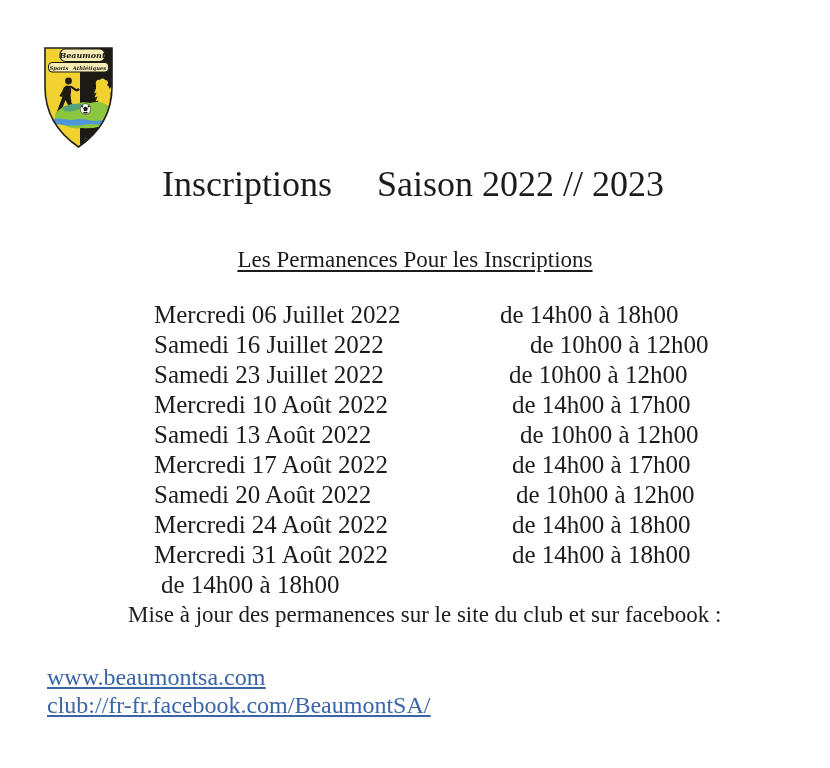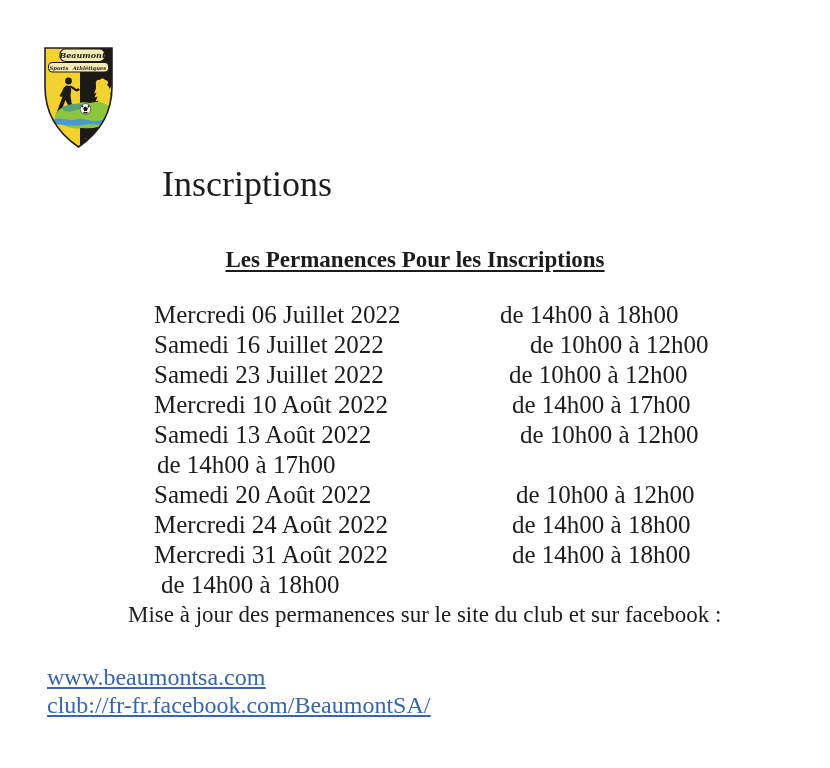--- a/index.html
+++ b/index.html
@@ -8,21 +8,21 @@
     font-family:"Liberation Serif","DejaVu Serif",serif;color:#1c1c1c;
     overflow:hidden;
   }
   .logo{position:absolute;left:42px;top:45px;width:73px;height:105px;}
   .title{
     position:absolute;left:162px;top:164px;display:flex;gap:45px;
     font-size:36px;line-height:40px;white-space:nowrap;align-items:flex-end;
   }
   .heading-wrap{position:absolute;left:0;top:245px;width:830px;text-align:center;}
   .heading{
-    font-size:23px;line-height:30px;font-weight:700;
+    font-size:23px;line-height:30px;font-weight:400;
     text-decoration:underline;text-underline-offset:3px;text-decoration-thickness:2px;
     white-space:nowrap;
   }
   .schedule{position:absolute;left:154px;top:300px;font-size:25px;line-height:30px;}
   .srow{display:flex;white-space:nowrap;}
   .sdate{width:355px;flex:none;}
   .stime{flex:none;font-family:Liberation Serif, serif;}
   .srow:nth-child(1) .stime{margin-left:-9px;}
   .srow:nth-child(2) .stime{margin-left:21px;}
   .srow:nth-child(4) .stime,.srow:nth-child(6) .stime,
@@ -82,20 +82,21 @@
 
   <rect x="6.5" y="17.5" width="60" height="9.5" rx="3.5" stroke="#1D1A16" stroke-width="1" fill="#F6ECB4"></rect>
   <text class="crest-script" x="17" y="24.8" font-size="5.2" text-anchor="middle" fill="#1D1A16">Sports</text>
   <text class="crest-script" x="47.5" y="24.8" font-size="5.2" text-anchor="middle" fill="#1D1A16">Athlétiques</text>
 
   <path d="M3,3 H70 V42 C70,66 60,86 36.5,102 C13,86 3,66 3,42 Z" fill="none" stroke="#24201c" stroke-width="1.6"></path>
 </svg>
 
 <div class="title">
   <span>Inscriptions</span>
+  <span>Saison 2022 // 2023</span>
 </div>
 
 <div class="heading-wrap">
   <span class="heading">Les Permanences Pour les Inscriptions</span>
 </div>
 
 <div class="schedule">
   <div class="srow">
     <span class="sdate">Mercredi 06 Juillet 2022</span>
     <span class="stime">de 14h00 à 18h00</span>
@@ -110,20 +111,21 @@
   </div>
   <div class="srow">
     <span class="sdate">Mercredi 10 Août 2022</span>
     <span class="stime">de 14h00 à 17h00</span>
   </div>
   <div class="srow">
     <span class="sdate">Samedi 13 Août 2022</span>
     <span class="stime">de 10h00 à 12h00</span>
   </div>
   <div class="srow">
+    <span class="sdate">Mercredi 17 Août 2022</span>
     <span class="stime">de 14h00 à 17h00</span>
   </div>
   <div class="srow">
     <span class="sdate">Samedi 20 Août 2022</span>
     <span class="stime">de 10h00 à 12h00</span>
   </div>
   <div class="srow">
     <span class="sdate">Mercredi 24 Août 2022</span>
     <span class="stime">de 14h00 à 18h00</span>
   </div>

